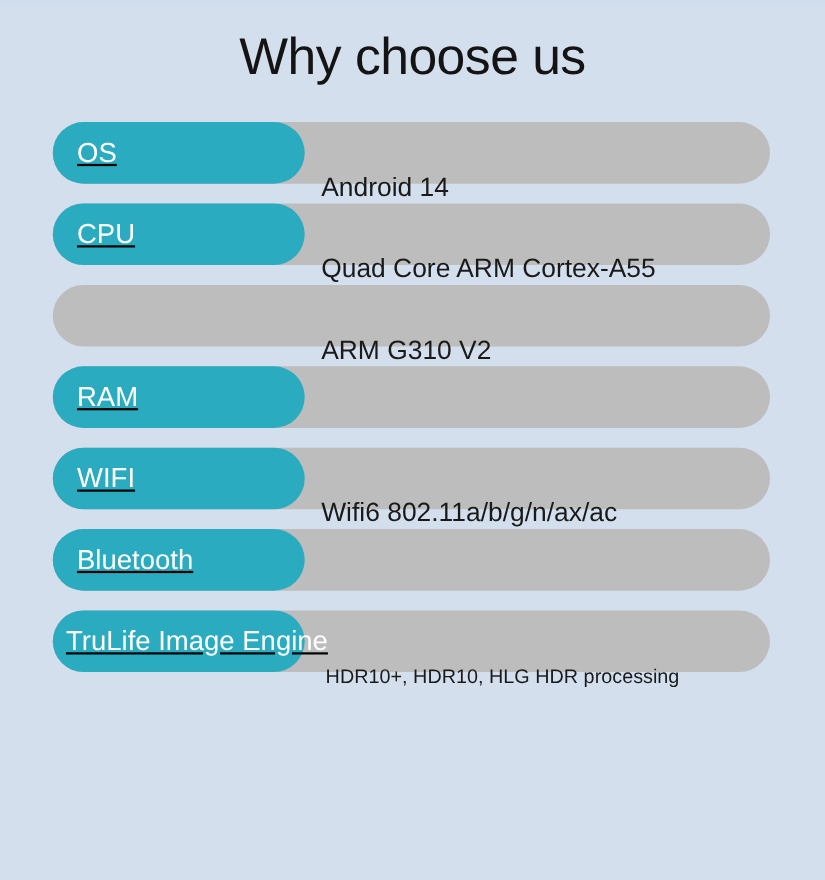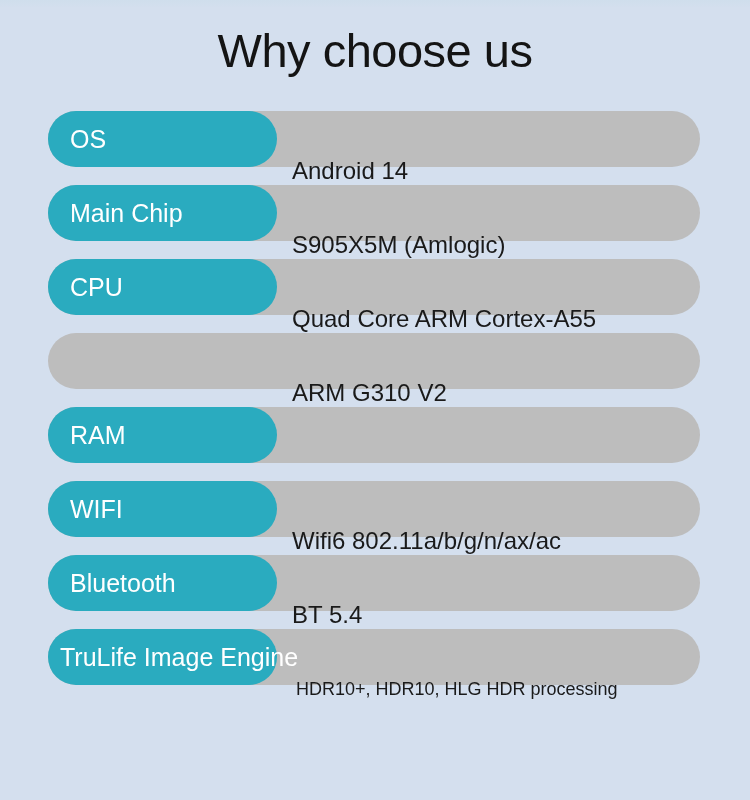--- a/index.html
+++ b/index.html
@@ -58,20 +58,21 @@
     left: 48px;
     top: 0;
     width: 229px;
     height: 56px;
     background: #2aabbf;
     border-radius: 28px;
     display: flex;
     align-items: center;
     box-sizing: border-box;
     padding-left: 22px;
+    text-decoration: underline;
   }
   .spec-label-text {
     color: #ffffff;
     font-size: 25px;
     line-height: 1;
     white-space: nowrap;
   }
   .spec-row.compact .spec-label-pill {
     padding-left: 12px;
   }
@@ -106,27 +107,20 @@
   <div id="spec-list">
 
     <div class="spec-row">
       <div class="spec-value-bar"></div>
       <div class="spec-label-pill">
         <span class="spec-label-text">OS</span>
       </div>
       <div class="spec-value-text">Android 14</div>
     </div>
 
-    <div class="spec-row">
-      <div class="spec-value-bar"></div>
-      <div class="spec-label-pill">
-        <span class="spec-label-text">Main Chip</span>
-      </div>
-      <div class="spec-value-text">S905X5M (Amlogic)</div>
-    </div>
 
     <div class="spec-row">
       <div class="spec-value-bar"></div>
       <div class="spec-label-pill">
         <span class="spec-label-text">CPU</span>
       </div>
       <div class="spec-value-text">Quad Core ARM Cortex-A55</div>
     </div>
 
     <div class="spec-row">
@@ -148,21 +142,20 @@
         <span class="spec-label-text">WIFI</span>
       </div>
       <div class="spec-value-text">Wifi6 802.11a/b/g/n/ax/ac</div>
     </div>
 
     <div class="spec-row">
       <div class="spec-value-bar"></div>
       <div class="spec-label-pill">
         <span class="spec-label-text">Bluetooth</span>
       </div>
-      <div class="spec-value-text">BT  5.4</div>
     </div>
 
     <div class="spec-row compact">
       <div class="spec-value-bar"></div>
       <div class="spec-label-pill">
         <span class="spec-label-text">TruLife Image Engine</span>
       </div>
       <div class="spec-value-text">HDR10+, HDR10, HLG HDR processing</div>
     </div>
 

